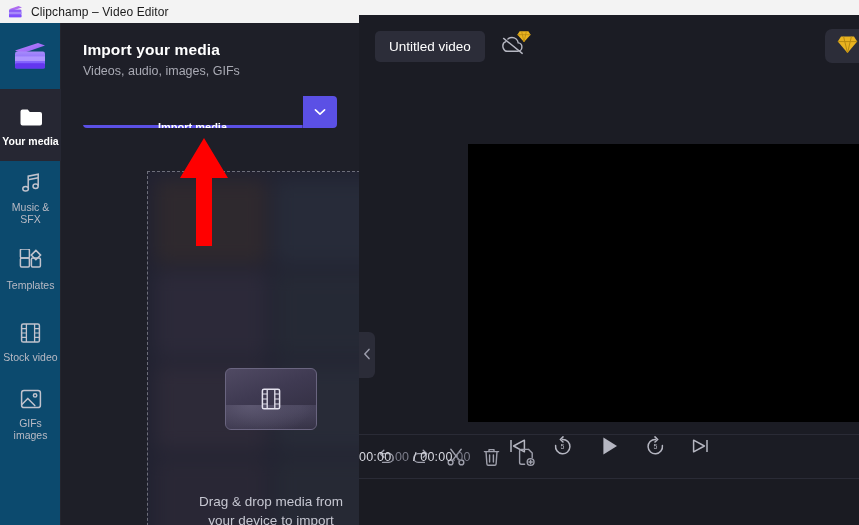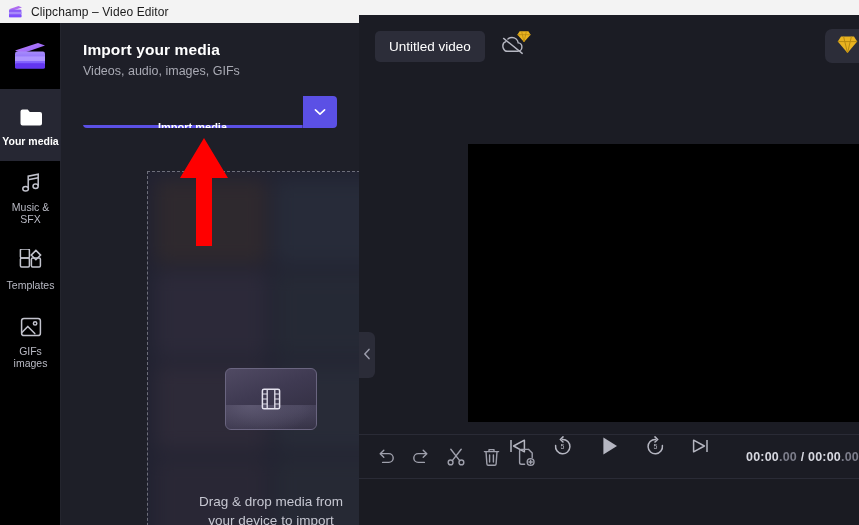--- a/index.html
+++ b/index.html
@@ -21,21 +21,21 @@
   }
   .titlebar-logo { width: 15px; height: 15px; position: relative; flex: 0 0 auto; }
   .titlebar-title {
     font-size: 12px; color: #1b1b1b; letter-spacing: 0.1px;
     font-family: "Liberation Sans", sans-serif;
   }
 
   
   .rail {
     position: absolute; top: 23px; left: 0; width: 61px; height: 502px;
-    background: #000000;
+    background: #0c4a6e;
     border-right: 1px solid #24252e;
   }
   .rail-logo {
     height: 66px; display: flex; align-items: center; justify-content: center;
   }
   .rail-logo-mark { width: 34px; height: 30px; position: relative; }
   .rail-item {
     width: 61px; min-height: 72px;
     display: flex; flex-direction: column; align-items: center; justify-content: center;
     gap: 5px; cursor: pointer; padding: 6px 2px;
@@ -153,22 +153,22 @@
   .tbtn { cursor: pointer; display: flex; align-items: center; justify-content: center; }
 
   .timeline-bar {
     position: absolute; top: 419px; left: 0; width: 500px; height: 44px;
     border-top: 1px solid #2a2b36;
     display: flex; align-items: center;
   }
   .tl-tools { display: flex; align-items: center; gap: 9px; padding-left: 14px; }
   .tl-tool { width: 26px; height: 26px; display: flex; align-items: center; justify-content: center; cursor: pointer; }
   .timecode {
-    position: absolute; left: 0; right: 0; text-align: right;
-    font-size: 12.5px; font-weight: bold; letter-spacing: 0.2px;
+    position: absolute; left: 0; right: 0; text-align: left;
+    font-size: 12.5px; font-weight: normal; letter-spacing: 0.2px;
     pointer-events: none;
   }
   .tc-main { color: #d7d8e0; }
   .tc-frac { color: #7c7d8a; }
   .tc-sep { color: #d7d8e0; }
   .timeline-body {
     position: absolute; top: 463px; left: 0; width: 500px; height: 62px;
     background: #1a1b22; border-top: 1px solid #2a2b36;
   }
 
@@ -242,20 +242,30 @@
         <svg width="23" height="23" viewBox="0 0 23 23" fill="none" stroke="#c2c3cd" stroke-width="1.5">
           <rect x="1.4" y="9" width="9" height="9" rx="1.2"></rect>
           <rect x="12.4" y="9" width="9" height="9" rx="1.2"></rect>
           <rect x="1.4" y="-0.6" width="9" height="9" rx="1.2" transform="translate(0 0.6)"></rect>
           <path d="M16.9 1.4 21.6 6.1 16.9 10.8 12.2 6.1Z"></path>
         </svg>
       </span>
       <span class="rail-label">Templates</span>
     </div>
 
+    <div class="rail-item">
+      <span class="rail-icon">
+        <svg width="21" height="22" viewBox="0 0 21 22" fill="none" stroke="#c2c3cd" stroke-width="1.5">
+          <rect x="1.6" y="2" width="17.8" height="18" rx="1.6"></rect>
+          <path d="M6.4 2v18M14.6 2v18" stroke-width="1.3"></path>
+          <path d="M1.6 6.6h4.8M1.6 11h4.8M1.6 15.4h4.8M14.6 6.6h4.8M14.6 11h4.8M14.6 15.4h4.8" stroke-width="1.1"></path>
+        </svg>
+      </span>
+      <span class="rail-label">Stock video</span>
+    </div>
 
     <div class="rail-item">
       <span class="rail-icon">
         <svg width="22" height="22" viewBox="0 0 22 22" fill="none" stroke="#c2c3cd" stroke-width="1.5">
           <rect x="1.6" y="2.4" width="18.8" height="17.2" rx="2.4"></rect>
           <circle cx="15.1" cy="7.4" r="1.7"></circle>
           <path d="M1.9 16.6 7.8 10.4l7 7.2" stroke-linejoin="round" stroke-linecap="round"></path>
         </svg>
       </span>
       <span class="rail-label">GIFs images</span>

